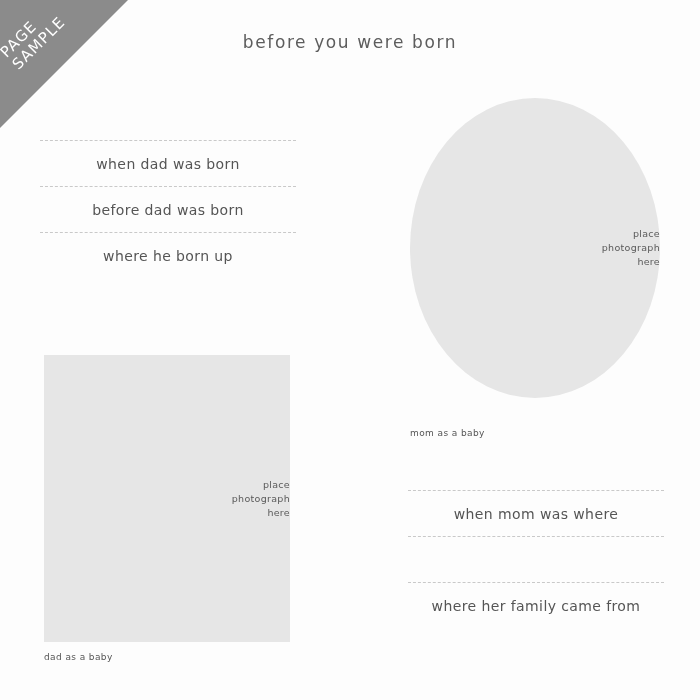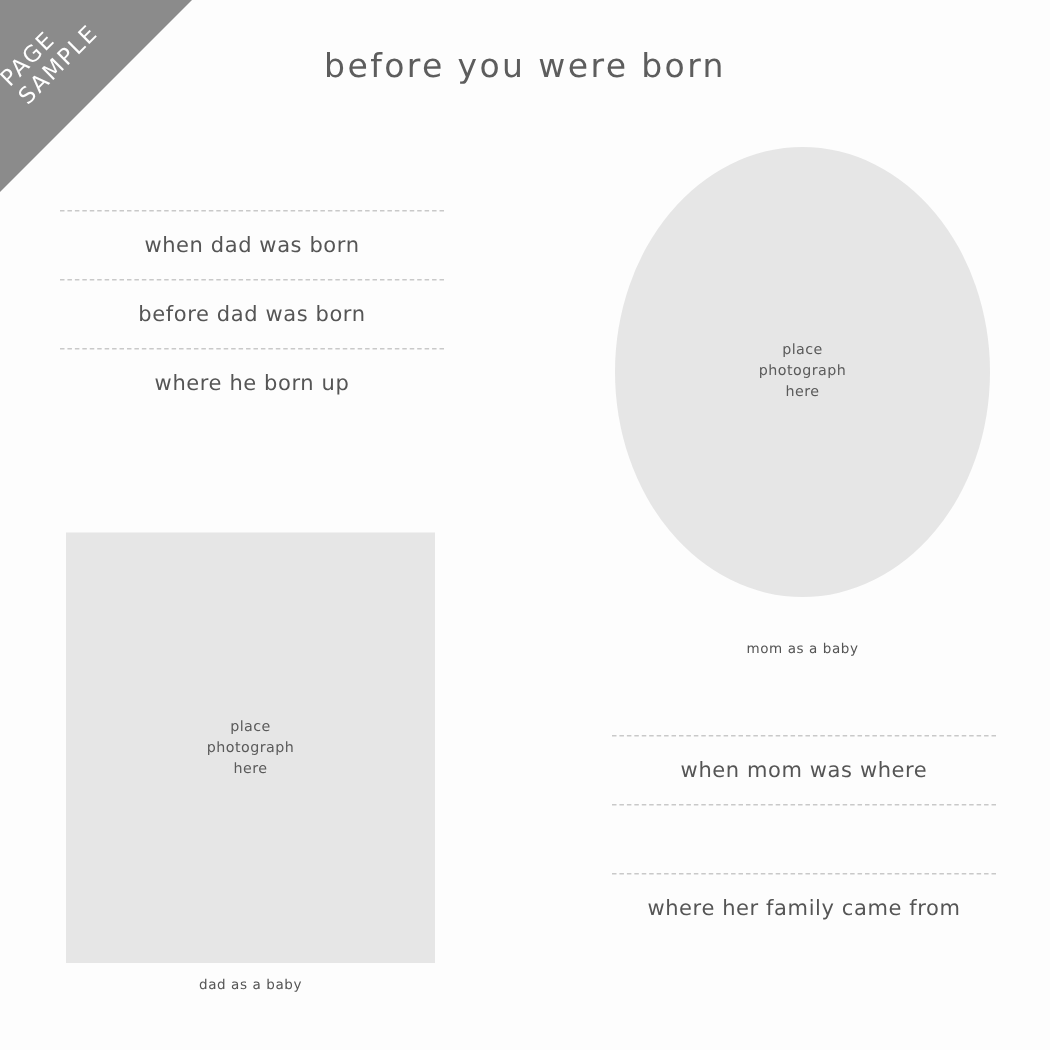--- a/index.html
+++ b/index.html
@@ -50,21 +50,21 @@
 
   
   .page-title {
     position: absolute;
     top: 32px;
     left: 0;
     width: 700px;
     text-align: center;
     color: #5d5d5d;
     font-family: "DejaVu Sans", sans-serif;
-    font-size: 22px;
+    font-size: 17px;
     letter-spacing: 1.6px;
   }
 
   
   .line-block {
     position: absolute;
   }
   .prompt-line {
     position: relative;
     height: 46px;
@@ -96,29 +96,28 @@
     position: absolute;
     background: #e6e6e6;
     border-radius: 50%;
   }
   .photo-text {
     position: absolute;
     left: 0;
     right: 0;
     top: 50%;
     transform: translateY(-50%);
-    text-align: center;
+    text-align: right;
     color: #5a5a5a;
     font-size: 9.5px;
     line-height: 14px;
     letter-spacing: 0.3px;
   }
   .photo-caption {
     position: absolute;
-    text-align: center;
     color: #555555;
     font-size: 9px;
     letter-spacing: 0.4px;
   }
 
   
   #dad-lines { top: 140px; left: 40px; width: 256px; }
   #mom-lines { top: 490px; left: 408px; width: 256px; }
   #dad-photo { top: 355px; left: 44px; width: 246px; height: 287px; }
   #dad-photo-caption { top: 652px; left: 44px; width: 246px; }

